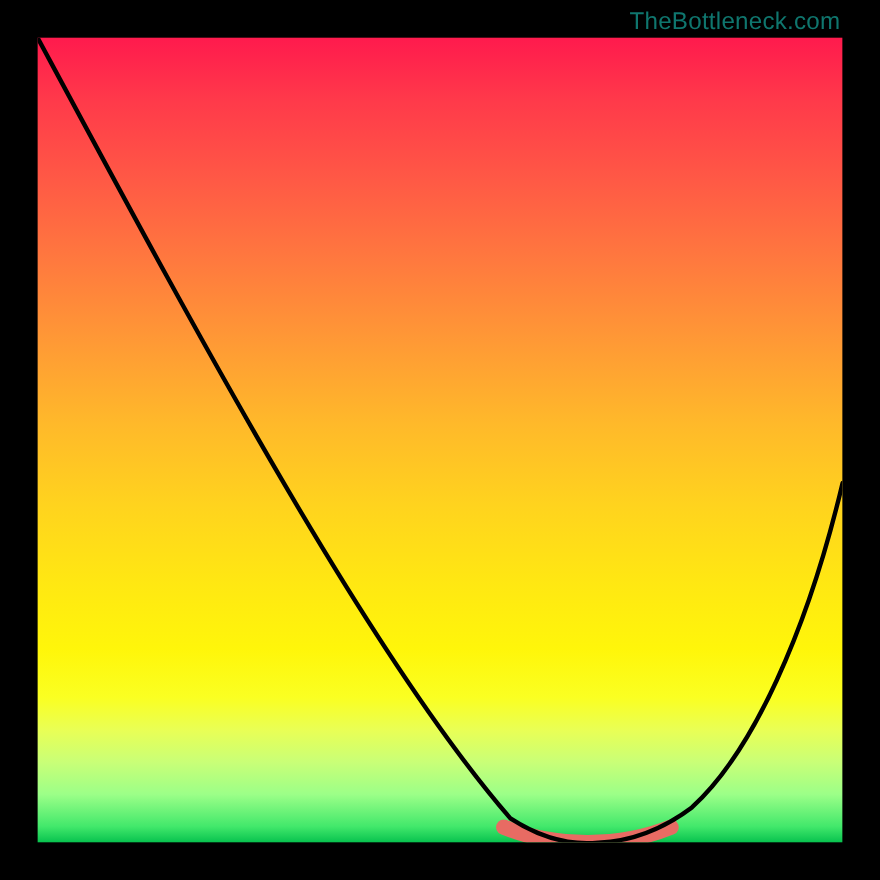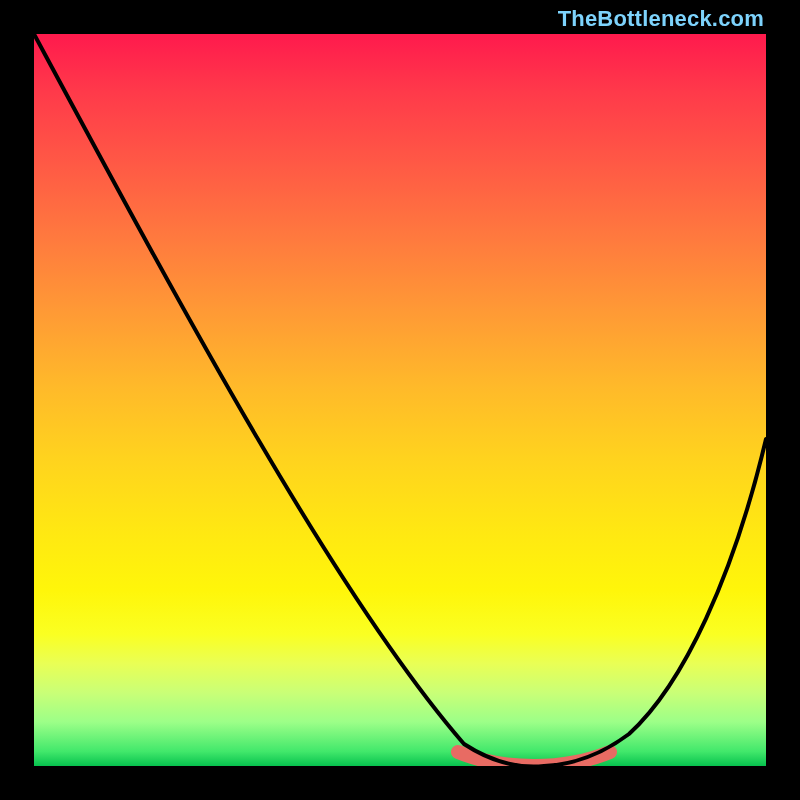--- a/index.html
+++ b/index.html
@@ -45,24 +45,24 @@
       #07c24e 100%);
   }
   svg.curve{
     position:absolute;
     left:0;top:0;
   }
   .watermark{
     position:absolute;
     top:6px;
     right:36px;
-    color:#7dd3fc;
+    color:#0f766e;
     font-size:22px;
     letter-spacing:0.2px;
-    font-weight:700;
+    font-weight:400;
   }
 </style>
 </head>
 <body>
 
 <div class="frame">
 
   <div class="watermark">TheBottleneck.com</div>
 
   <div class="plot">

